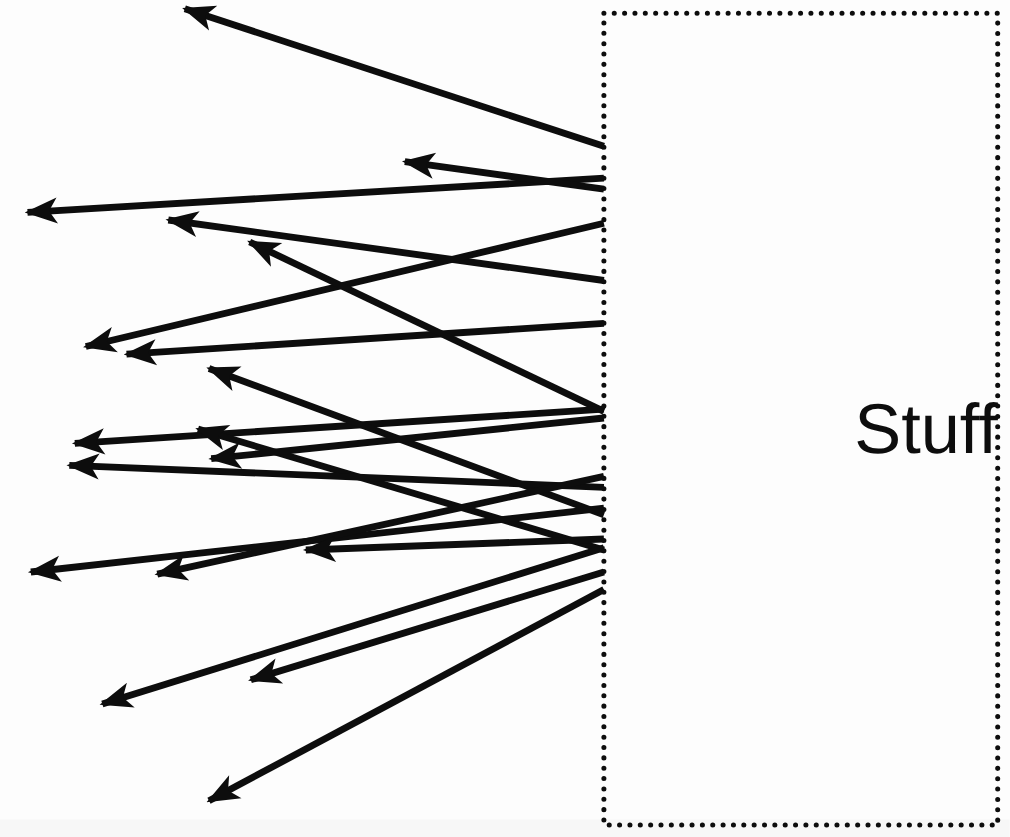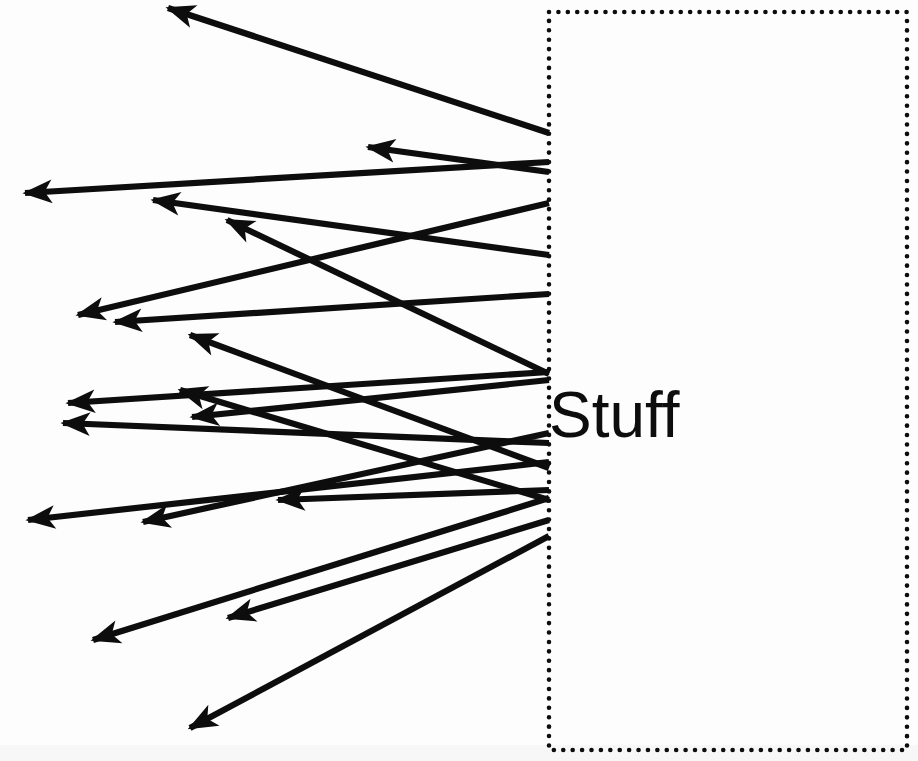--- a/index.html
+++ b/index.html
@@ -25,28 +25,27 @@
     top: 0;
     width: 918px;
     height: 761px;
     display: block;
   }
   .stuff-label {
     position: absolute;
     left: 549px;
     top: 358px;
     width: 358px;
-    text-align: left;
+    text-align: right;
     font-size: 64px;
     line-height: 1;
     font-weight: 400;
     letter-spacing: 0px;
     color: #0d0d0d;
     user-select: none;
-    margin-top: 25px;
   }
 </style>
 </head>
 <body>
 
 <div class="canvas">
   <svg class="diagram" viewBox="0 0 918 761" xmlns="http://www.w3.org/2000/svg">
     <defs>
       <marker id="ah" viewBox="0 0 12 10" refX="11" refY="5" markerWidth="5" markerHeight="4.2" orient="auto">
         <path d="M0.5,0.4 L12,5 L0.5,9.6 L3.4,5 Z" fill="#0d0d0d"></path>

